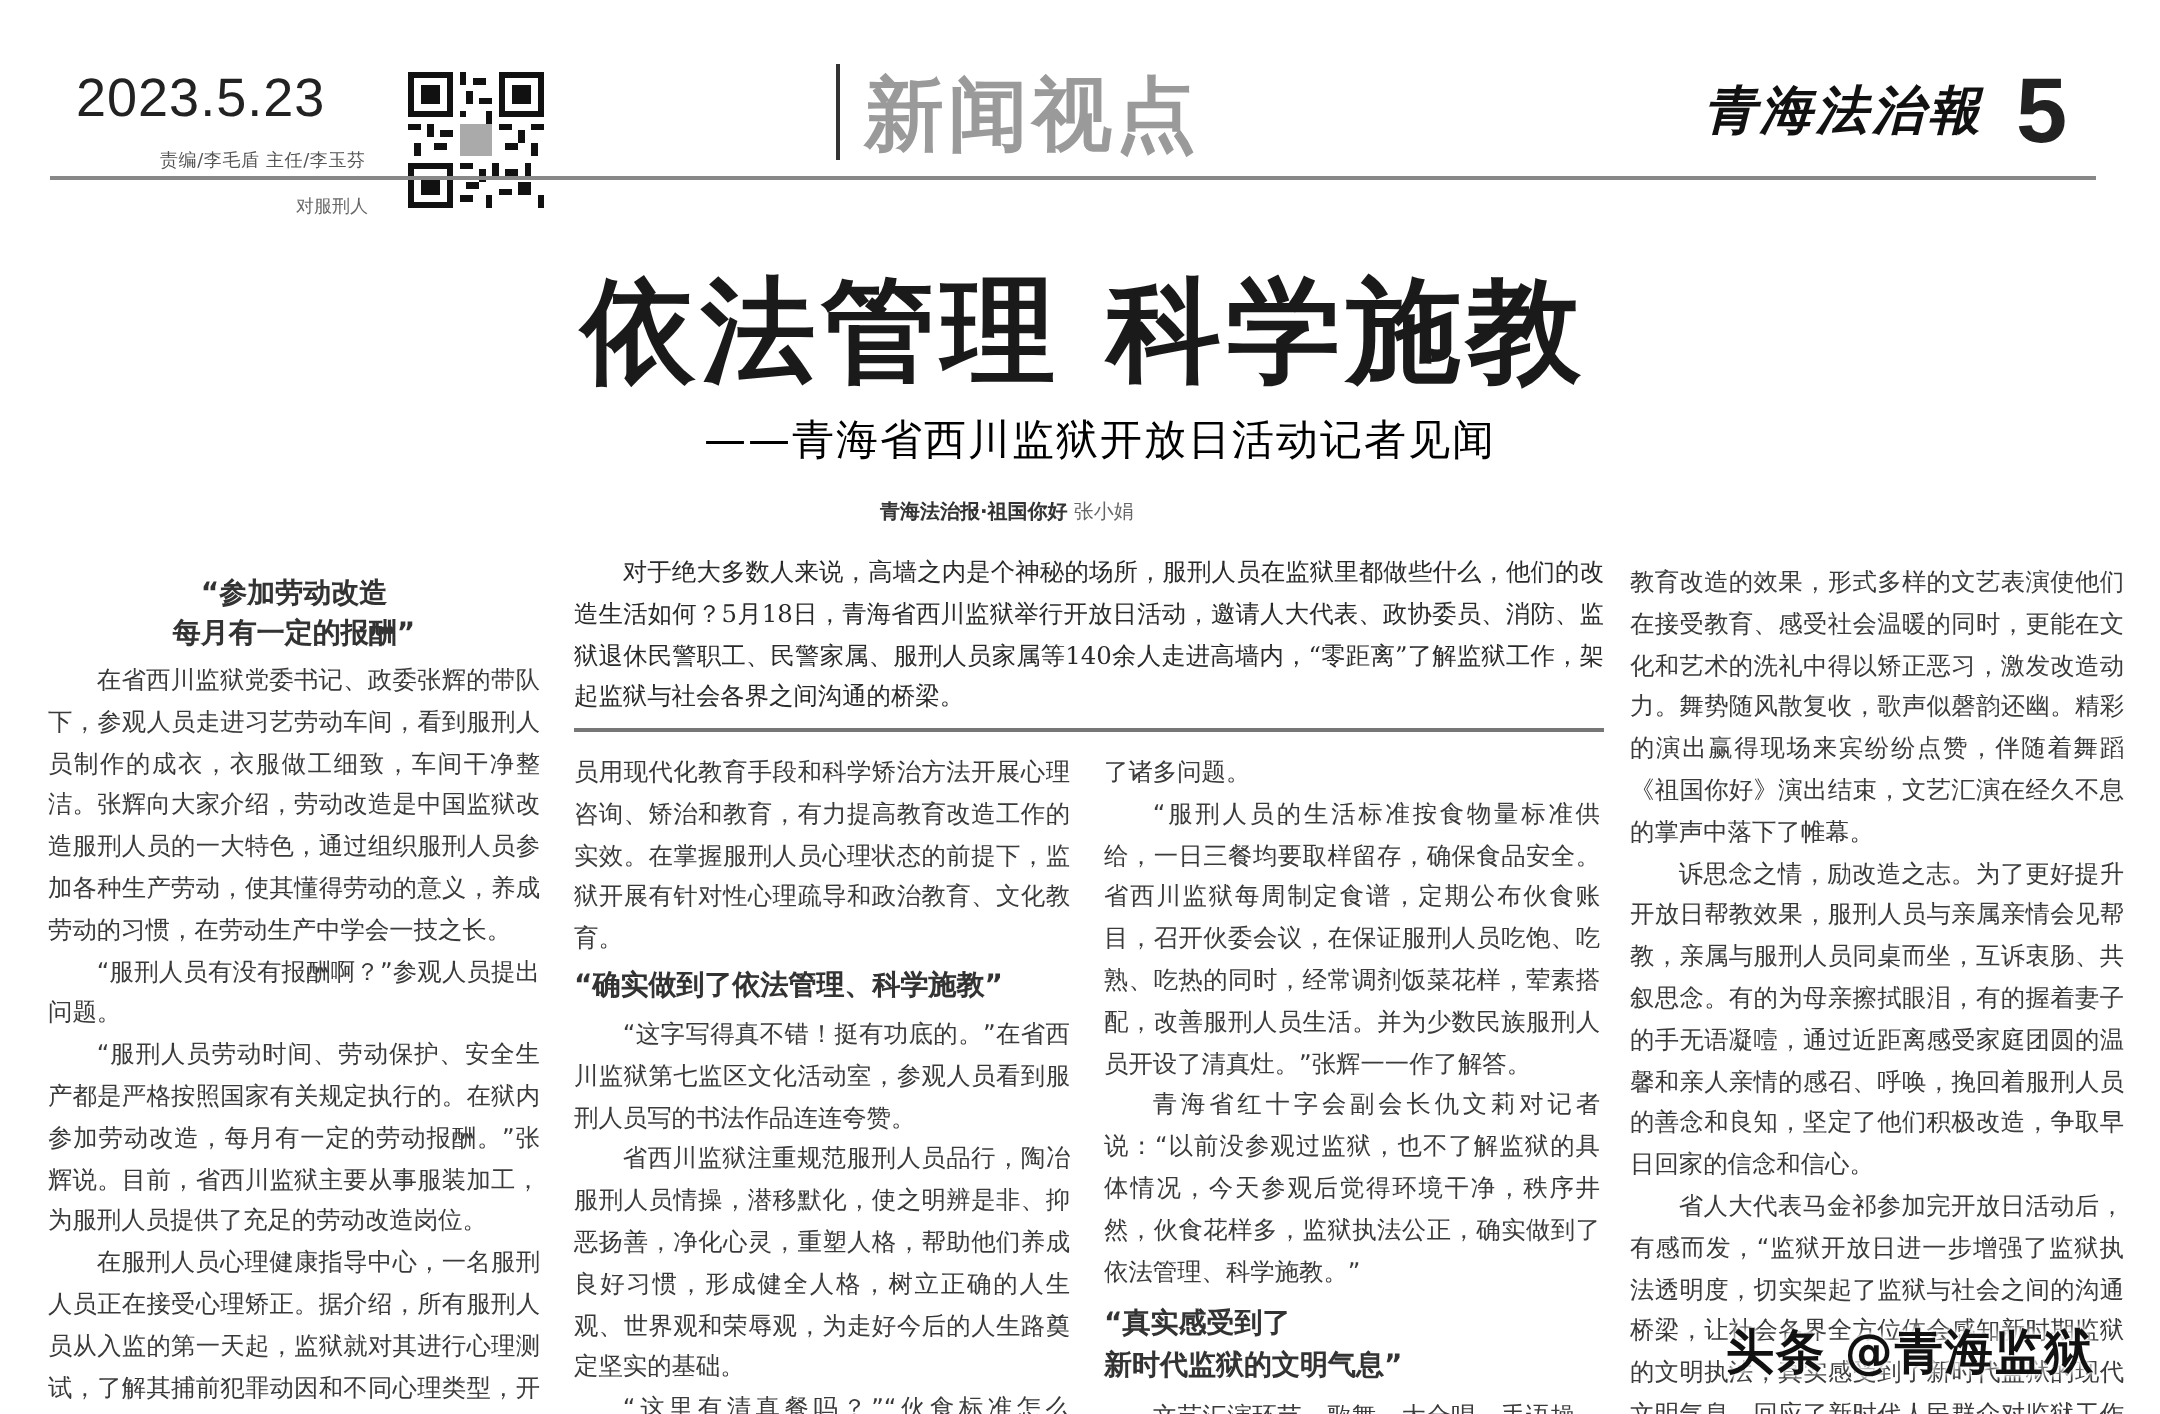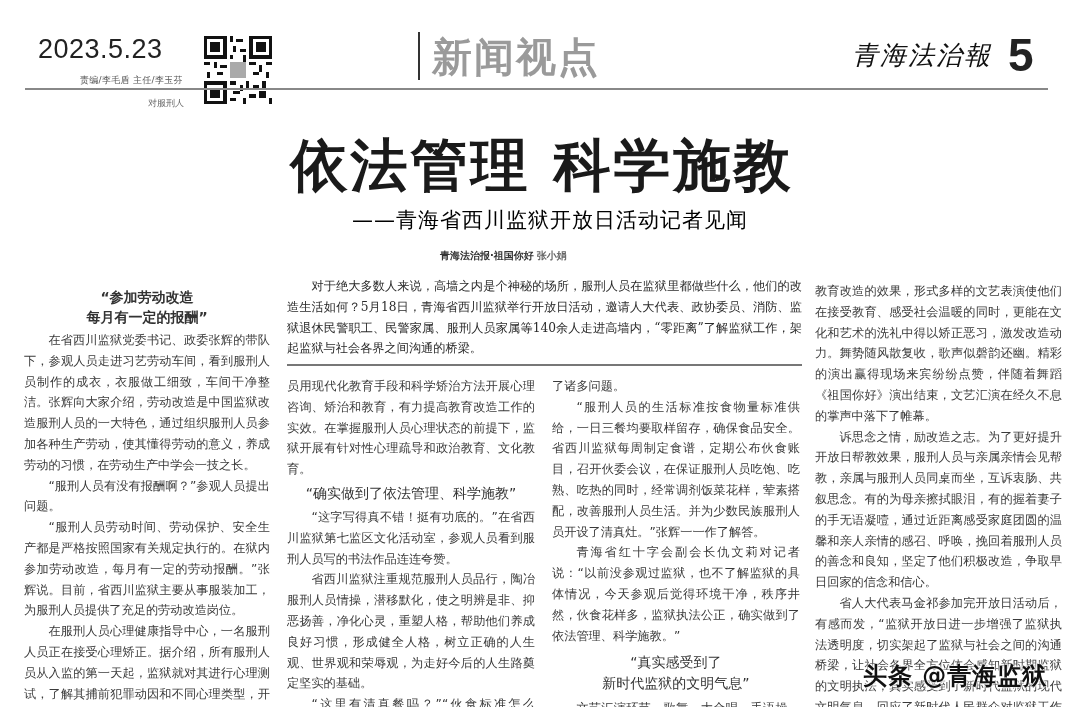--- a/index.html
+++ b/index.html
@@ -8,43 +8,43 @@
 
   
   .date { position: absolute; left: 38px; top: 34px; font-family: "Liberation Sans", sans-serif; font-size: 27px; color: #222; letter-spacing: 0.5px; }
   .editors { position: absolute; left: 80px; top: 74px; font-size: 9px; color: #555; letter-spacing: 0.3px; }
   .weixin { position: absolute; left: 148px; top: 97px; font-size: 9px; color: #666; }
   .qr { position: absolute; left: 204px; top: 36px; width: 68px; height: 68px; background: #fff; }
   .qr svg { width: 100%; height: 100%; }
   .masthead-rule { position: absolute; left: 25px; top: 88px; width: 1023px; height: 2px; background: #888; }
   .section-divider { position: absolute; left: 418px; top: 32px; width: 2px; height: 48px; background: #333; }
   .section-title { position: absolute; left: 432px; top: 30px; font-family: "DejaVu Serif", serif; font-weight: bold; font-size: 40px; color: #9a9a9a; letter-spacing: 2px; }
-  .paper-name { position: absolute; left: 852px; top: 38px; font-family: "DejaVu Serif", serif; font-weight: normal; font-size: 26px; color: #111; letter-spacing: 2px; font-style: italic; }
+  .paper-name { position: absolute; left: 852px; top: 38px; font-family: "DejaVu Serif", serif; font-weight: bold; font-size: 26px; color: #111; letter-spacing: 2px; font-style: italic; }
   .page-num { position: absolute; left: 1008px; top: 28px; font-family: "Liberation Sans", sans-serif; font-weight: bold; font-size: 46px; color: #222; }
 
   
   .headline { position: absolute; left: 262px; top: 128px; width: 560px; text-align: center; font-family: "DejaVu Serif", serif; font-weight: bold; font-size: 57px; color: #1a1a1a; letter-spacing: 3px; white-space: nowrap; }
   .subhead { position: absolute; left: 300px; top: 206px; width: 500px; text-align: center; font-size: 21px; color: #000000; letter-spacing: 1px; white-space: nowrap; }
   .byline { position: absolute; left: 440px; top: 249px; font-size: 10px; color: #333; font-weight: bold; white-space: nowrap; }
-  .byline .reporter { font-weight: bold; color: #666; margin-left: 3px; margin-top: 42px; }
+  .byline .reporter { font-weight: normal; color: #666; margin-left: 3px; margin-top: 42px; }
 
   
   .col { position: absolute; font-size: 12.2px; line-height: 20.8px; color: #3a3a3a; text-align: justify; }
   .col p { text-indent: 2em; }
   .col-left { left: 24px; top: 330px; width: 246px; }
   .col-mid1 { left: 287px; top: 376px; width: 248px; }
   .col-mid2 { left: 552px; top: 376px; width: 248px; }
   .col-right { left: 815px; top: 281px; width: 247px; }
 
   .lede { position: absolute; left: 287px; top: 276px; width: 515px; font-family: "DejaVu Serif", serif; font-size: 12.2px; line-height: 20.8px; color: #2a2a2a; text-align: justify; }
   .lede p { text-indent: 2em; }
   .lede-rule { position: absolute; left: 287px; top: 364px; width: 515px; height: 2px; background: #777; }
 
   .subtitle-left { position: absolute; left: 24px; top: 287px; width: 246px; text-align: center; font-weight: bold; font-size: 14px; line-height: 20px; color: #333; }
-  .subtitle-inline { font-weight: normal; font-size: 14px; color: #333; text-align: center; line-height: 22px; margin: 2px 0 3px; text-indent: 0 !important; }
+  .subtitle-inline { font-weight: bold; font-size: 14px; color: #333; line-height: 22px; margin: 2px 0 3px; text-indent: 0 !important; }
   .subtitle-inline.two-line { line-height: 21px; margin: 6px 0 4px; }
 
   .watermark { position: absolute; left: 863px; top: 660px; font-size: 24px; color: #111; font-weight: bold; letter-spacing: 1px; text-shadow: 0 0 3px #fff, 0 0 3px #fff, 0 0 2px #fff; white-space: nowrap; }
 </style>
 </head>
 <body>
 
 <div class="date">2023.5.23</div>
 <div class="editors">责编/李毛盾  主任/李玉芬</div>
 <div class="weixin">对服刑人</div>

